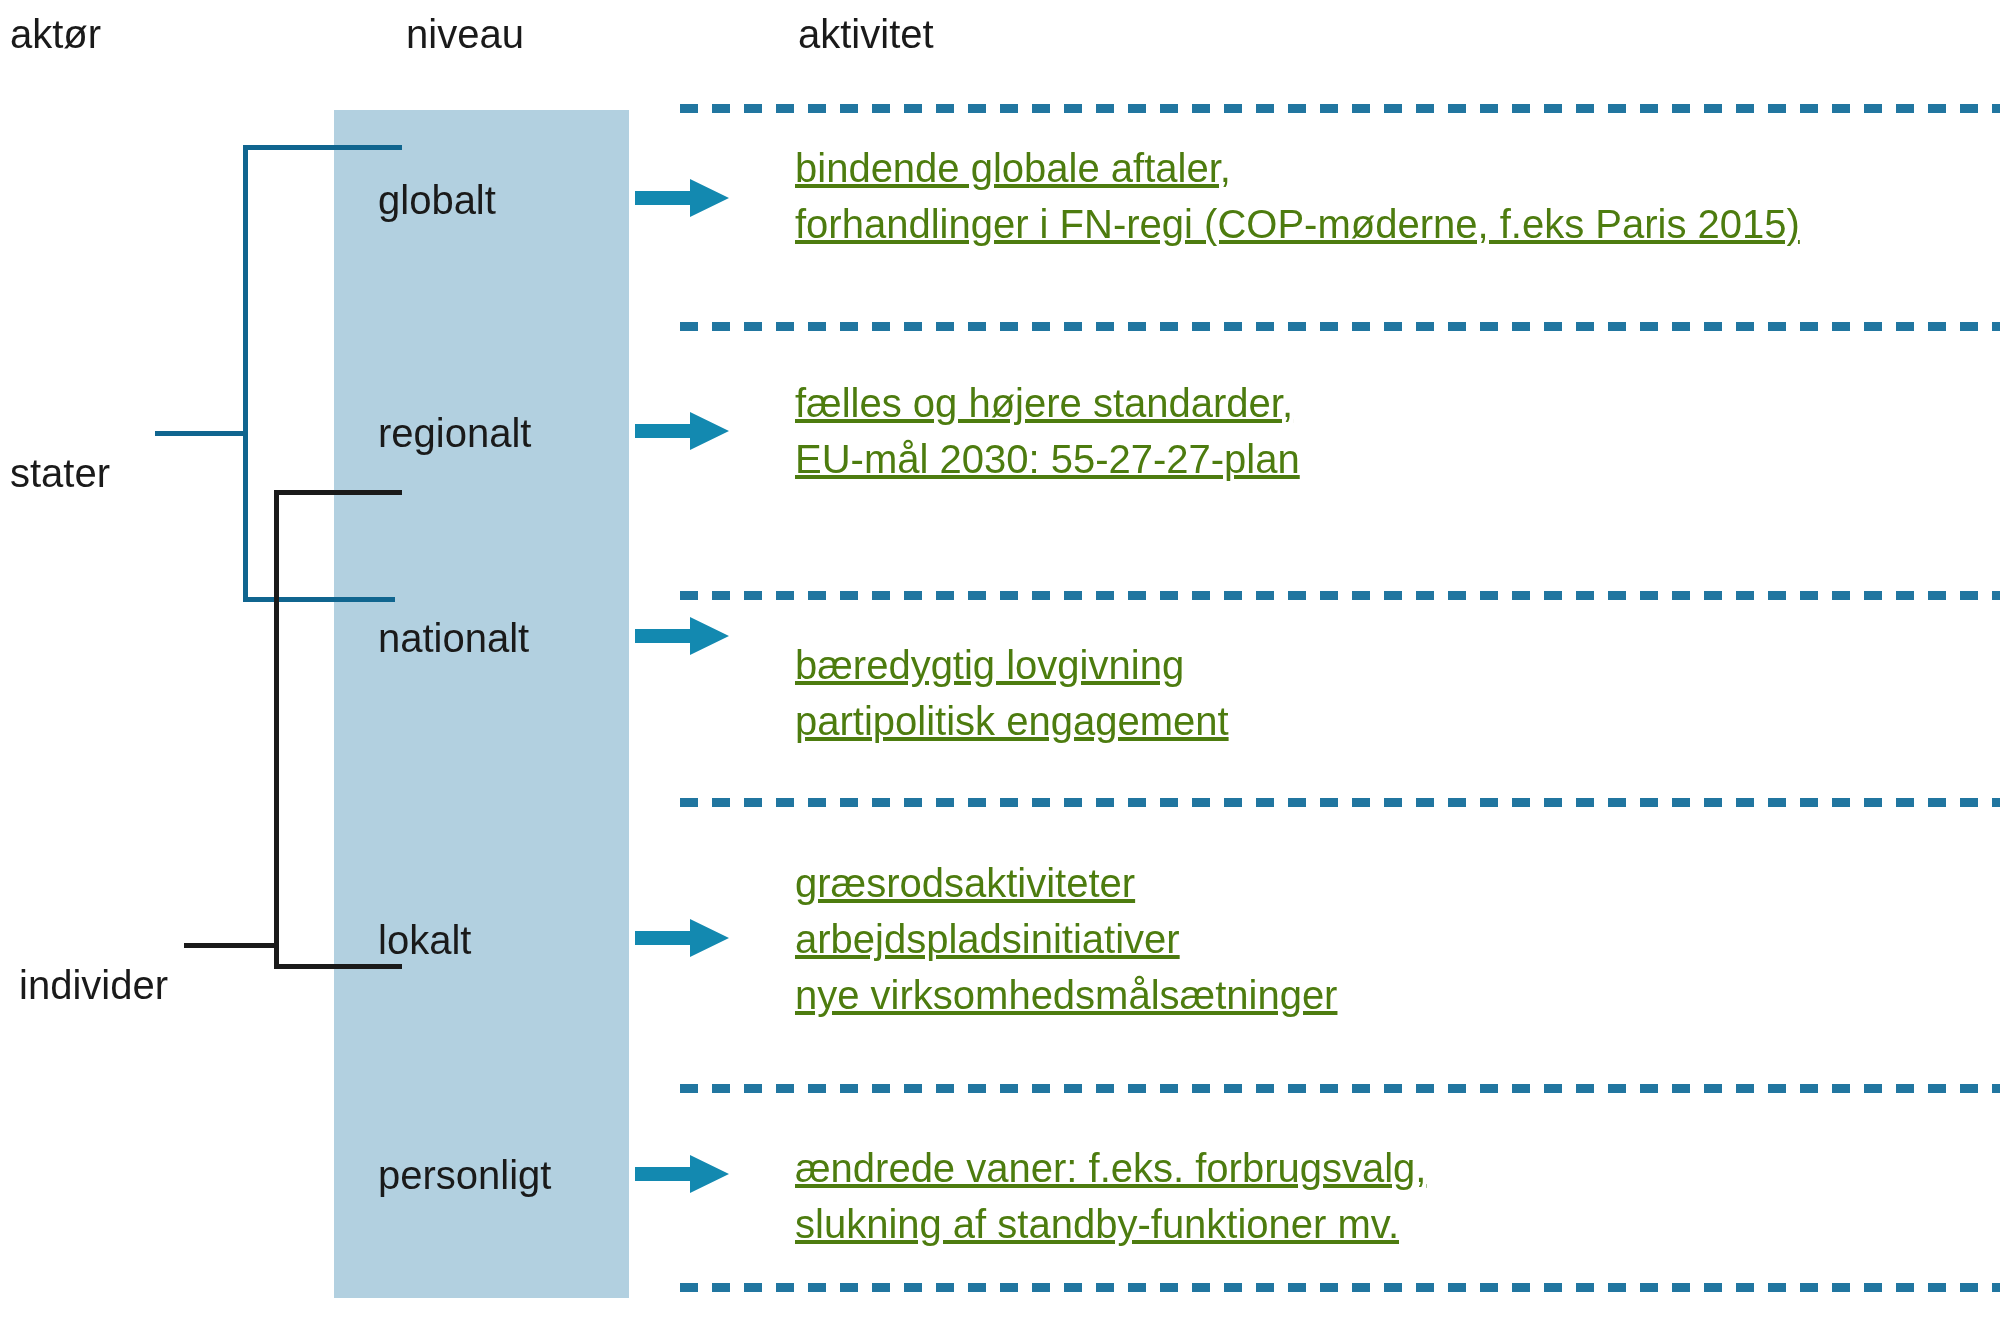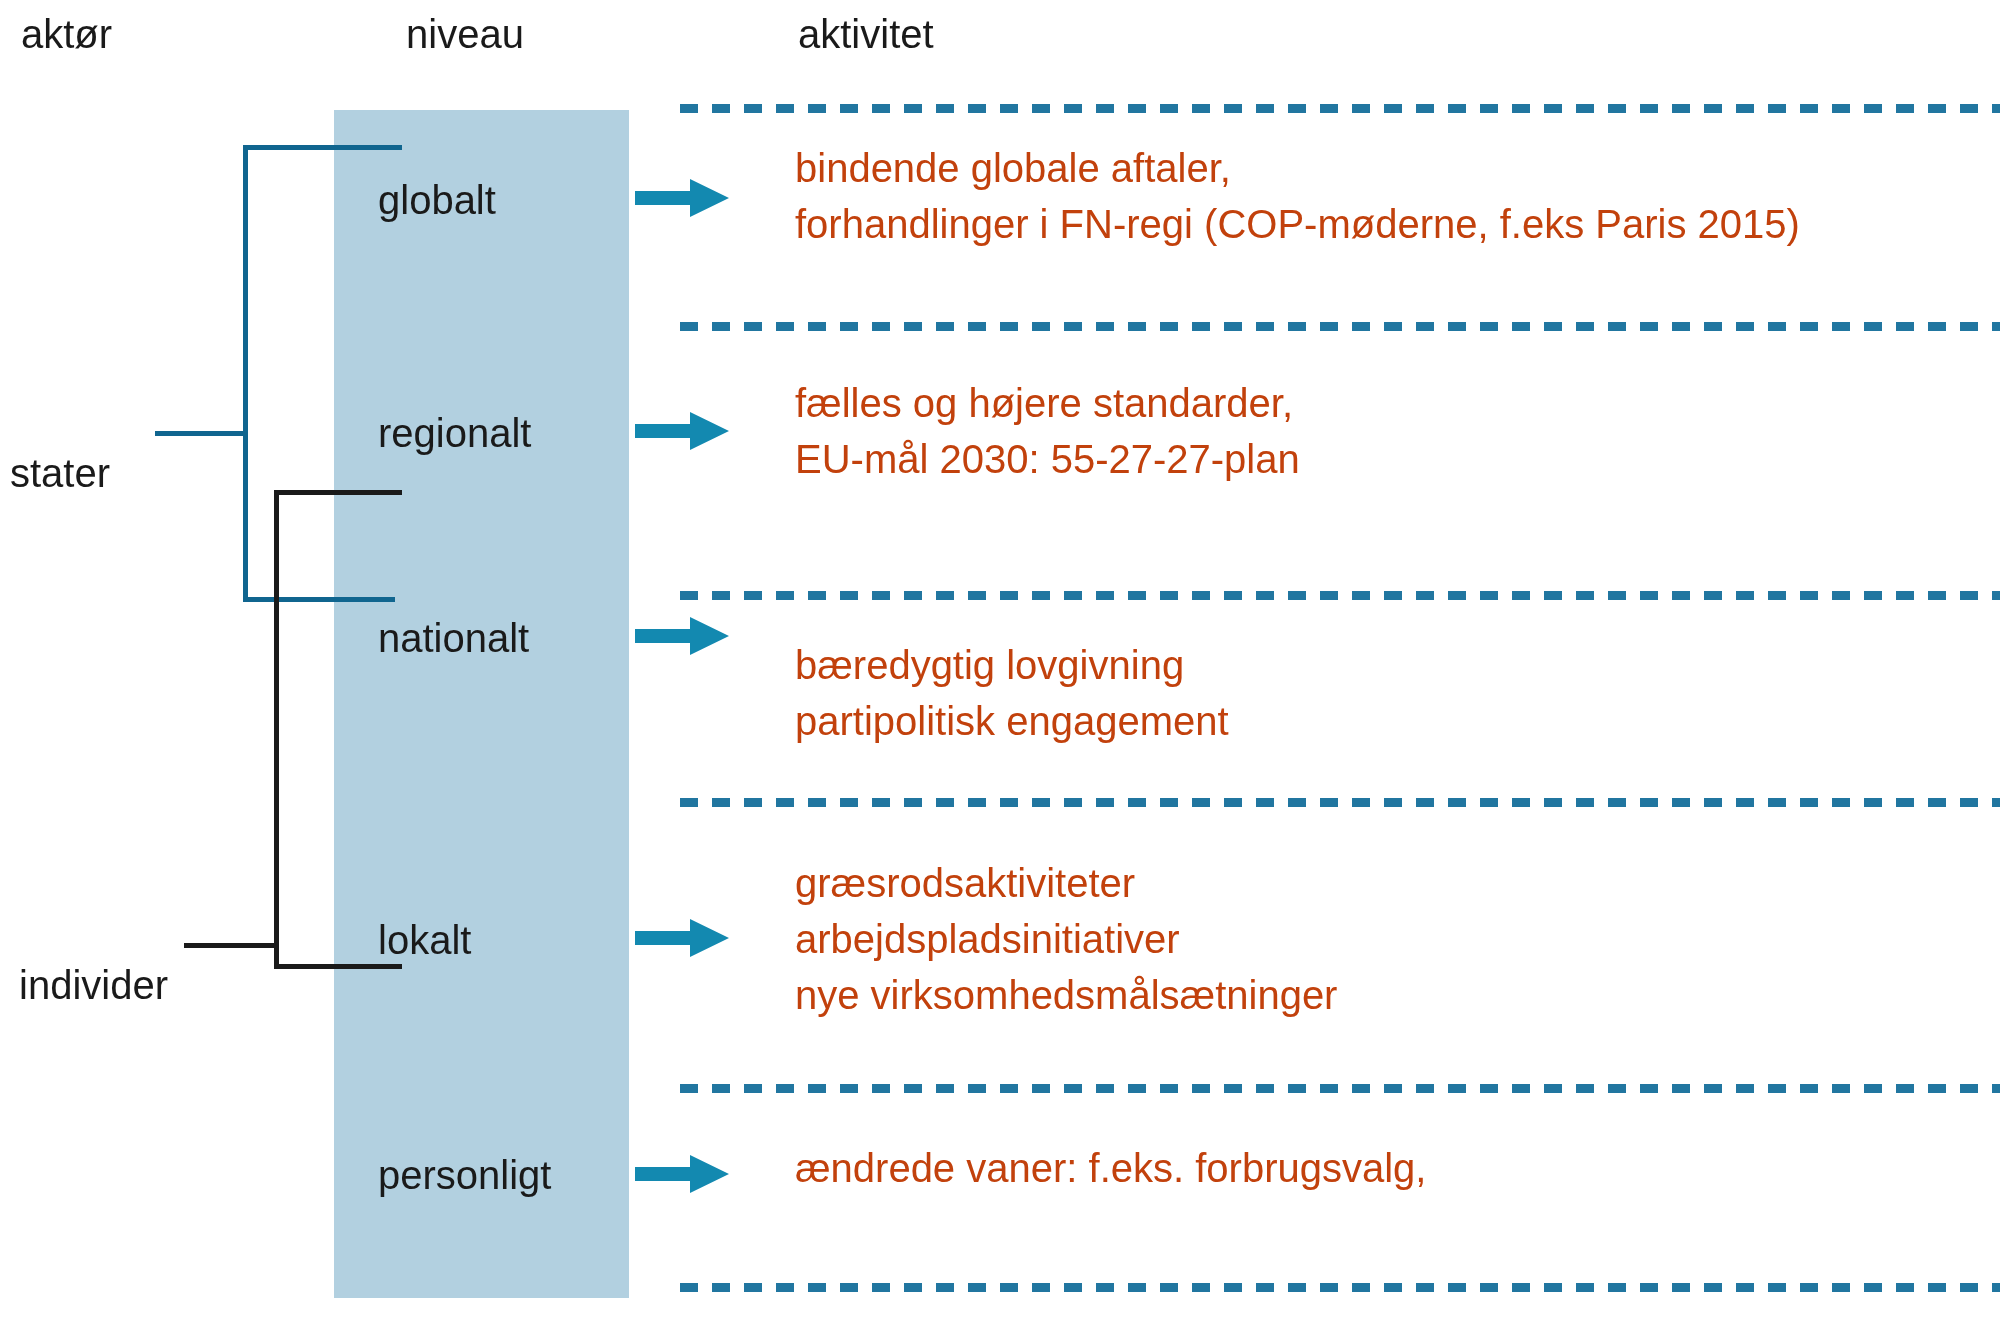--- a/index.html
+++ b/index.html
@@ -21,21 +21,21 @@
   }
 
   
   .col-header {
     position: absolute;
     font-size: 40px;
     line-height: 1;
     color: #1a1a1a;
     white-space: nowrap;
   }
-  #hdr-aktor   { left: 21px;  top: 14px; text-align: right; }
+  #hdr-aktor   { left: 10px;  top: 14px; text-align: right; }
   #hdr-niveau  { left: 382px; top: 14px; margin-left: 24px; }
   #hdr-aktivitet { left: 798px; top: 14px; }
 
   
   #niveau-band {
     position: absolute;
     left: 334px;
     top: 110px;
     width: 295px;
     height: 1188px;
@@ -96,22 +96,23 @@
     width: 96px;
     height: 44px;
   }
 
   
   .activity {
     position: absolute;
     left: 795px;
     font-size: 40px;
     line-height: 56px;
-    color: #c2410c;
-    white-space: nowrap;
+    color: #4d7c0f;
+    white-space: nowrap;
+    text-decoration: underline;
   }
   .activity .ln { display: block; }
 </style>
 </head>
 <body>
 
 <div id="canvas">
 
   <div class="col-header" id="hdr-aktor">aktør</div>
   <div class="col-header" id="hdr-niveau">niveau</div>
@@ -193,15 +194,16 @@
   </div>
 
   <div class="activity" style="top:855px;">
     <span class="ln">græsrodsaktiviteter</span>
     <span class="ln">arbejdspladsinitiativer</span>
     <span class="ln">nye virksomhedsmålsætninger</span>
   </div>
 
   <div class="activity" style="top:1140px;">
     <span class="ln">ændrede vaner: f.eks. forbrugsvalg,</span>
+    <span class="ln">slukning af standby-funktioner mv.</span>
   </div>
 
 </div>
 
 </body></html>

